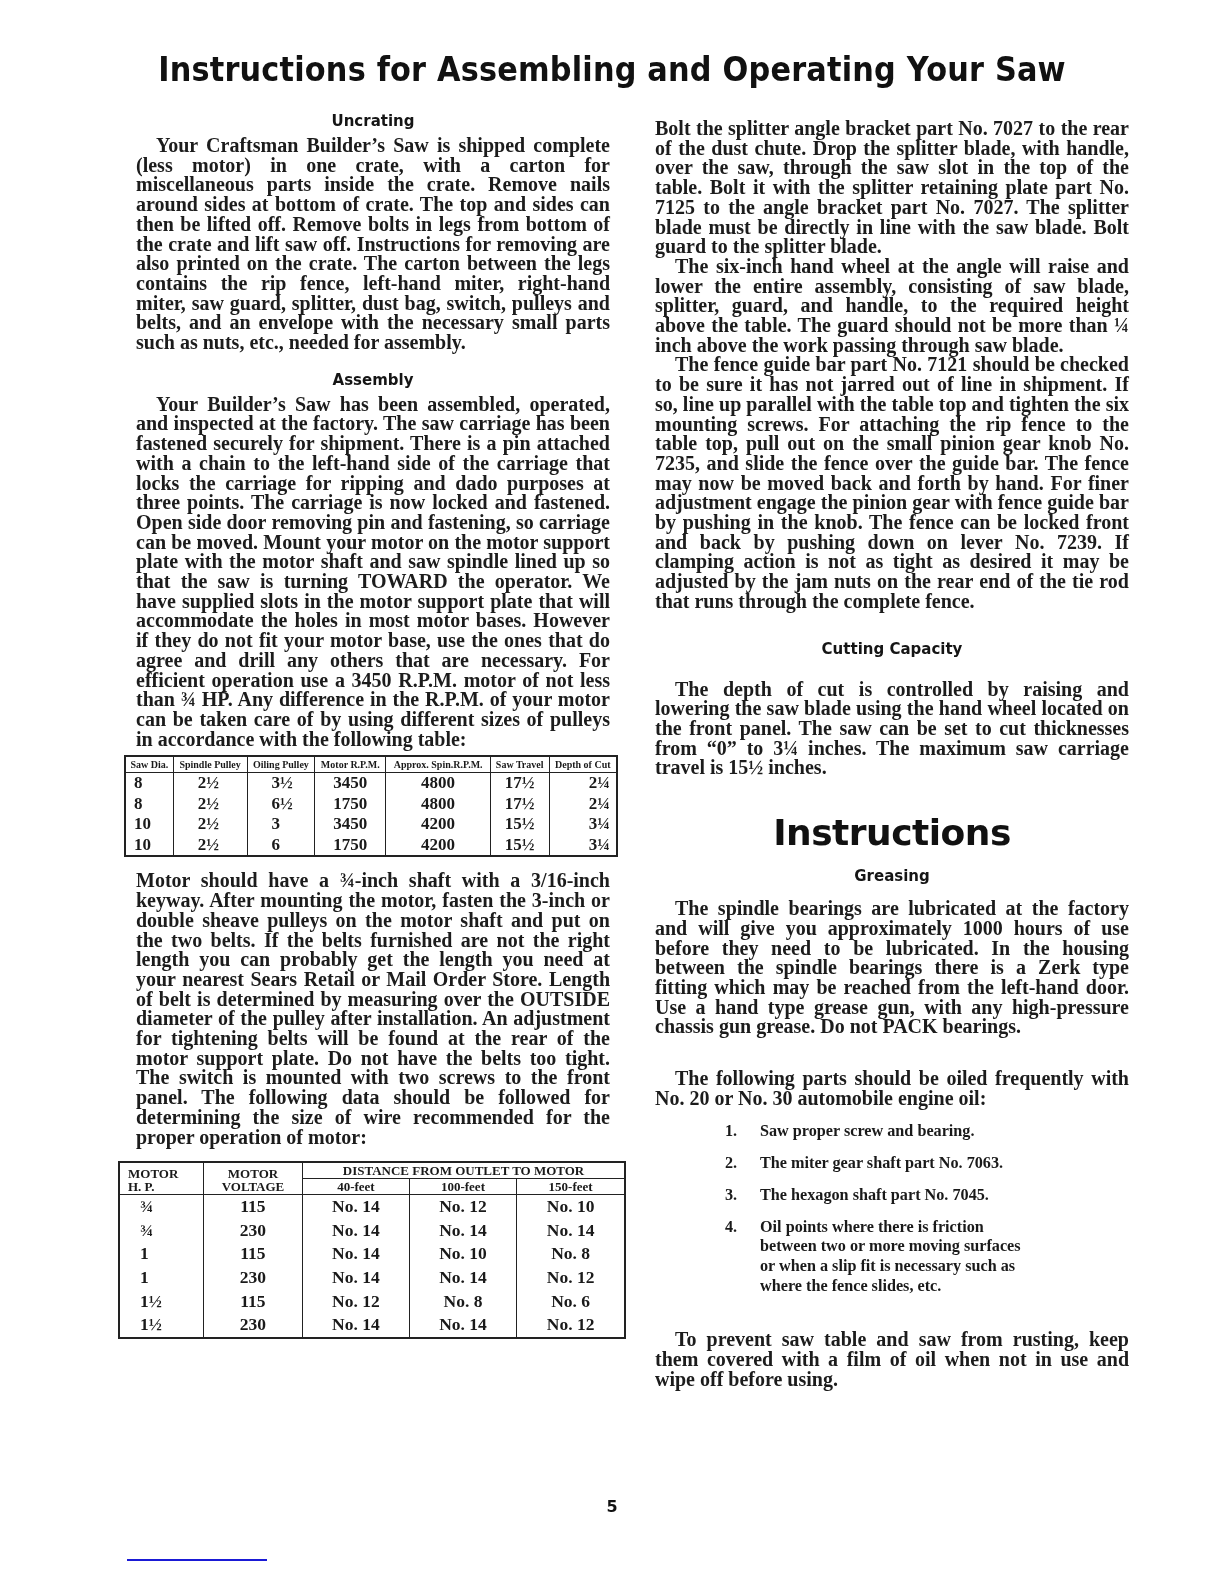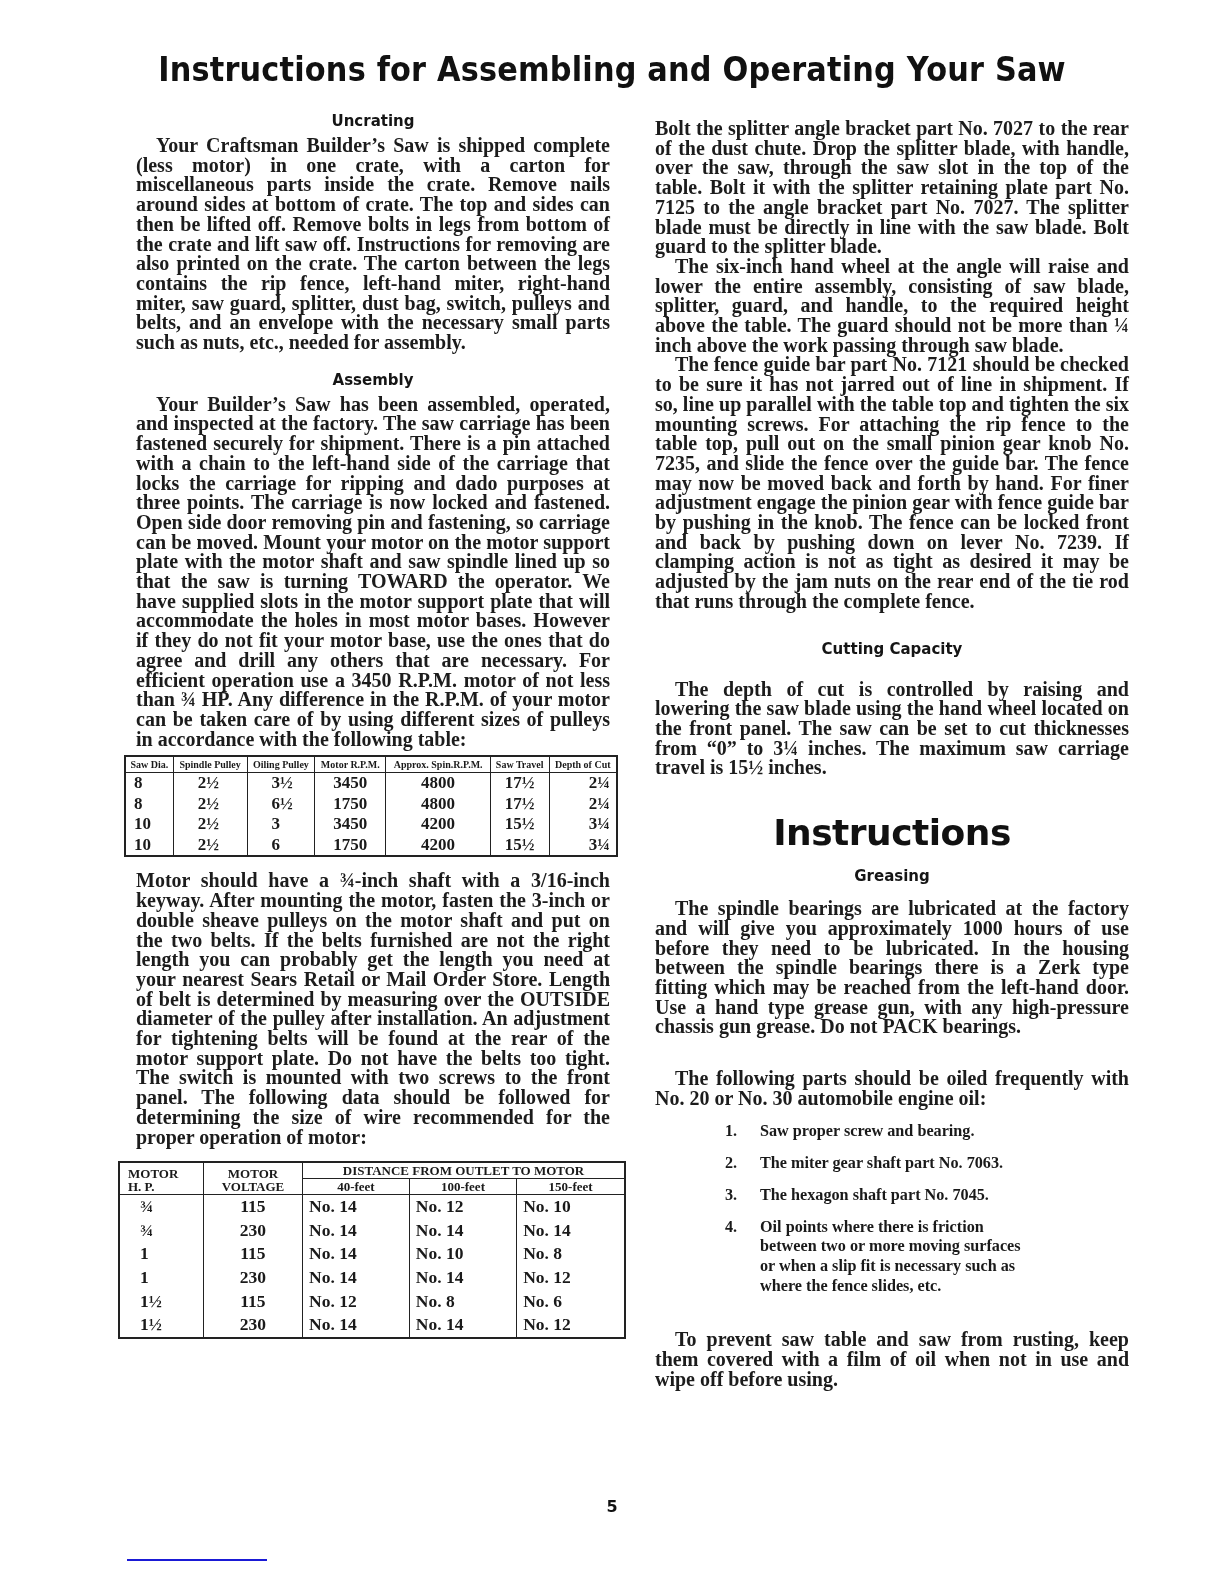--- a/index.html
+++ b/index.html
@@ -29,21 +29,21 @@
   .t1 td.c6 { text-align: right; padding-right: 6px; }
   .t2 { width: 508px; margin-left: -18px; border: 2px solid #222; }
   .t2 th { font-size: 13px; font-weight: bold; padding: 1px 8px; border: 1.5px solid #222; line-height: 13px; }
   .t2 th.left { text-align: left; vertical-align: bottom; padding-left: 8px; }
   .t2 th.ctr { text-align: center; vertical-align: bottom; }
   .t2 th.dist { border-bottom: 1.5px solid #222; }
   .t2 td { font-size: 17.5px; font-weight: bold; line-height: 23.6px; border-left: 1.5px solid #222;
            border-right: 1.5px solid #222; padding: 0 6px; }
   .t2 td.hp { text-align: left; padding-left: 20px; }
   .t2 td.volt { text-align: center; }
-  .t2 td.w { }
+  .t2 td.w { text-align: center; }
   ol.oil { list-style: none; padding: 0; margin: 0 0 0 70px; }
   ol.oil li { display: flex; font-size: 16.2px; font-weight: bold; line-height: 19.7px; margin-bottom: 12px; }
   ol.oil li .num { width: 35px; flex: none; }
   .pagenum { position: absolute; top: 1497px; left: 0; width: 1224px; text-align: center;
              font-family: "DejaVu Sans", sans-serif; font-weight: bold; font-size: 16px; color: #111; }
   .blueline { position: absolute; left: 127px; top: 1559px; width: 140px; height: 2px; background: #1a1ad6; }
   .sp6 { height: 6px; } .sp14 { height: 14px; } .sp18 { height: 18px; }
   .sp22 { height: 22px; } .sp28 { height: 28px; } .sp34 { height: 34px; }
 </style>
 </head>

